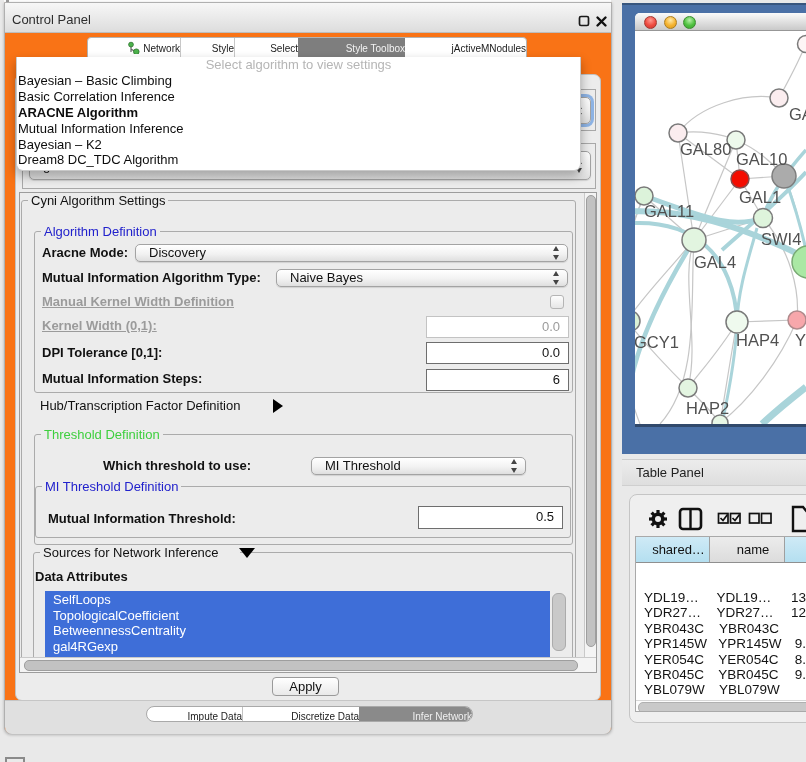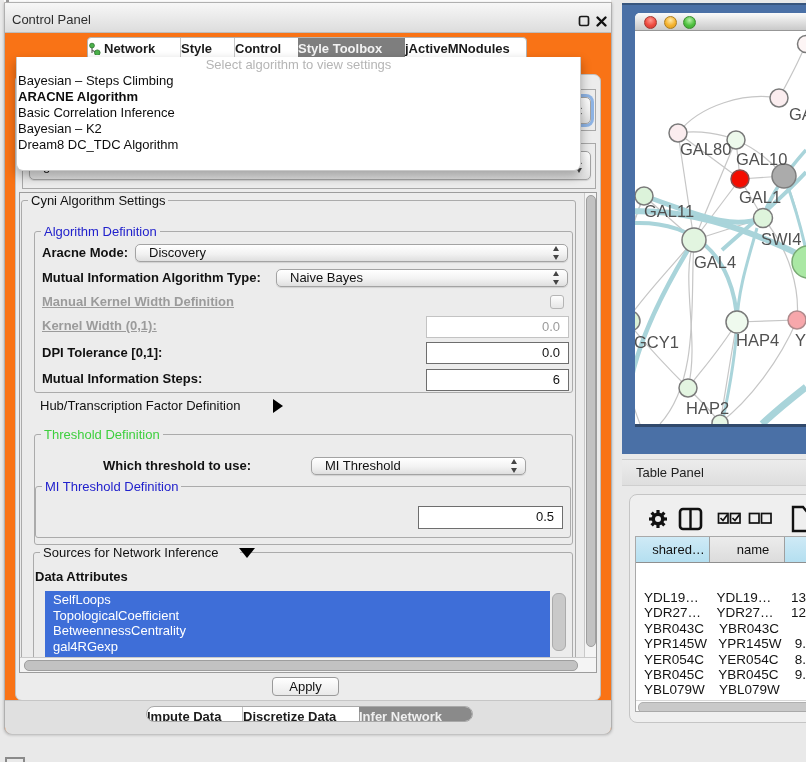--- a/index.html
+++ b/index.html
@@ -17,22 +17,22 @@
       border-left:3.5px solid transparent;border-right:3.5px solid transparent;
       border-bottom:5px solid #444;}
   .arr:after{content:"";position:absolute;left:0;bottom:0;
       border-left:3.5px solid transparent;border-right:3.5px solid transparent;
       border-top:5px solid #444;}
   .grp{border:1px solid #ababab;border-radius:3px;}
   .glab{position:absolute;top:-8px;left:6px;background:#ececec;
         padding:0 3px;font-size:13px;white-space:nowrap;}
   .fld{background:#fff;border:1px solid #6e6e6e;font-size:13px;color:#111;
        text-align:right;padding-right:8px;line-height:20px;}
-  .seg{flex:0 0 auto;height:100%;text-align:left;font-size:13px;
-       font-weight:bold;color:#1b1b1b;box-sizing:border-box;}
+  .seg{flex:0 0 auto;height:100%;text-align:right;font-size:10px;
+       font-weight:normal;color:#1b1b1b;box-sizing:border-box;}
 </style>
 </head>
 <body>
 
 <div class="abs" style="left:4px;top:0;width:607px;height:3px;background:#fdfdfd;"></div>
 <div class="abs" style="left:6px;top:0;width:3px;height:3px;background:#9a9a9a;"></div>
 <div id="cpwin" class="abs" style="left:4px;top:2px;width:606px;height:730px;
      background:#f97316;border:1px solid #b0b0b0;border-radius:0 0 7px 7px;
      box-shadow:0 1px 3px rgba(0,0,0,0.25);">
 
@@ -48,21 +48,21 @@
 
   <div class="abs" style="left:82px;top:34px;width:440px;height:23px;background:#fff;
        border:1px solid #b3b3b3;border-radius:4px 4px 0 0;box-sizing:border-box;overflow:hidden;display:flex;">
     <div class="seg" style="width:92px;line-height:21px;">
       <svg width="13" height="13" viewBox="0 0 13 13" style="vertical-align:-2px;margin-right:3px;">
         <path d="M4 5 L4 11 M4 8 L8 10.5" stroke="#666" stroke-width="1.2" fill="none"></path>
         <circle cx="4" cy="3.6" r="2.4" fill="#4cb24c" stroke="#2c732c" stroke-width="0.8"></circle>
         <circle cx="9.3" cy="10.7" r="2.8" fill="#4cb24c" stroke="#2c732c" stroke-width="0.8"></circle>
       </svg>Network</div>
     <div class="seg" style="width:54px;line-height:21px;border-left:1px solid #c8c8c8;">Style</div>
-    <div class="seg" style="width:64px;line-height:21px;border-left:1px solid #c8c8c8;">Control</div>
+    <div class="seg" style="width:64px;line-height:21px;border-left:1px solid #c8c8c8;">Select</div>
     <div class="seg" style="width:107px;line-height:21px;background:#7e7e7e;color:#f3f3f3;">Style Toolbox</div>
     <div class="seg" style="width:121px;line-height:21px;">jActiveMNodules</div>
   </div>
 
   <div class="abs" style="left:10px;top:71px;width:584px;height:625px;background:#ececec;
        border:1px solid #c2c2c2;border-radius:7px;">
 
     <div class="abs" style="left:6px;top:14px;width:572px;height:40px;border:1px solid #a8a8a8;">
       <div class="abs combo" style="left:6px;top:7px;width:560px;height:25px;
            box-shadow:0 0 0 3px rgba(110,160,225,0.75);">
@@ -121,20 +121,21 @@
         </div>
         <div class="abs b13" style="left:83px;top:265px;">Which threshold to use:</div>
         <div class="abs combo" style="left:291px;top:264px;width:213px;height:16px;">
           <span class="ct" style="line-height:16px;">MI Threshold</span>
             <span class="arr"></span>
         </div>
 
         <div class="abs grp" style="left:15px;top:293px;width:534px;height:50px;">
           <span class="glab" style="color:#2121cc;">MI Threshold Definition</span>
         </div>
+        <div class="abs b13" style="left:28px;top:318px;">Mutual Information Threshold:</div>
         <div class="abs fld" style="left:398px;top:313px;width:135px;height:21px;">0.5</div>
 
         <div class="abs grp" style="left:13px;top:359px;width:538px;height:110px;">
           <span class="glab" style="color:#111;">Sources for Network Inference &nbsp;&nbsp;&nbsp;&nbsp;</span>
         </div>
         <div class="abs" style="left:219px;top:355px;width:0;height:0;z-index:3;
              border-left:8px solid transparent;border-right:8px solid transparent;border-top:10px solid #000;"></div>
         <div class="abs b13" style="left:15px;top:376px;">Data Attributes</div>
         <div class="abs" style="left:25px;top:398px;width:505px;height:68px;background:#3e6ed8;
              color:#fff;font-size:13px;">
@@ -169,23 +170,24 @@
     <div class="seg" style="width:95px;line-height:20px;">Impute Data</div>
     <div class="seg" style="width:117px;line-height:20px;border-left:1px solid #c2c2c2;">Discretize Data</div>
     <div class="seg" style="width:113px;line-height:20px;background:#8a8a8a;color:#f0f0f0;">Infer Network</div>
   </div>
 </div>
 
 <div class="abs" style="left:16px;top:57px;width:563px;height:113px;background:#fff;
      border:1px solid #c9c9c9;border-top:none;border-radius:0 0 7px 7px;
      box-shadow:0 5px 11px rgba(0,0,0,0.32);font-size:13px;color:#0d0d0d;z-index:50;">
   <div style="height:16px;line-height:16px;text-align:center;color:#b5b5b5;">Select algorithm to view settings</div>
-  <div style="height:15.9px;line-height:15.9px;padding-left:1px;">Bayesian – Steps Climbing</div>
+  <div style="height:15.9px;line-height:15.9px;padding-left:1px;">Bayesian – Basic Climbing</div>
+  <div style="height:15.9px;line-height:15.9px;padding-left:1px;">Basic Correlation Inference</div>
   <div style="height:15.9px;line-height:15.9px;padding-left:1px;font-weight:bold;">ARACNE Algorithm</div>
-  <div style="height:15.9px;line-height:15.9px;padding-left:1px;">Basic Correlation Inference</div>
+  <div style="height:15.9px;line-height:15.9px;padding-left:1px;">Mutual Information Inference</div>
   <div style="height:15.9px;line-height:15.9px;padding-left:1px;">Bayesian – K2</div>
   <div style="height:15.9px;line-height:15.9px;padding-left:1px;">Dream8 DC_TDC Algorithm</div>
 </div>
 
 <div class="abs" style="left:5px;top:757px;width:16px;height:12px;background:#eaeaea;border:2px solid #8a8a8a;"></div>
 
 <div class="abs" style="left:622px;top:3px;width:184px;height:451px;background:#4a70a6;"></div>
 <div class="abs" style="left:622px;top:3px;width:184px;height:2px;background:#38567e;"></div>
 <div class="abs" style="left:635px;top:424px;width:171px;height:3px;background:#31496b;"></div>
 

